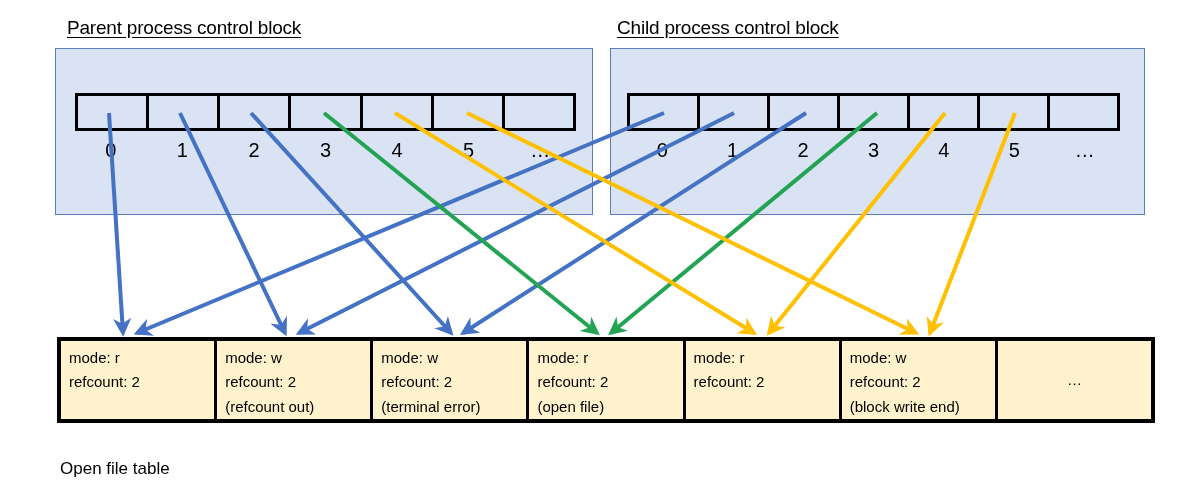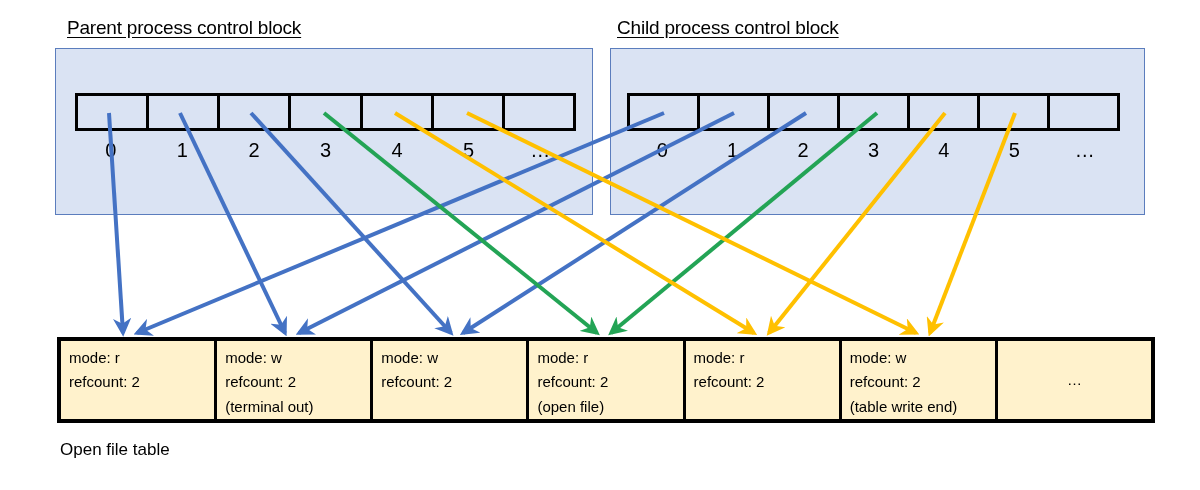--- a/index.html
+++ b/index.html
@@ -24,21 +24,21 @@
   .fd-labels span{flex:1;text-align:center;}
   .oft{
     position:absolute;left:57px;top:337px;width:1098px;height:86px;
     display:flex;background:#fff2cc;border:4px solid #000;box-sizing:border-box;
   }
   .oft-cell{
     flex:1;border-right:3px solid #000;box-sizing:border-box;
     padding:5px 8px;font-size:15px;line-height:1.63;white-space:nowrap;overflow:hidden;
   }
   .oft-cell:last-child{border-right:none;display:flex;align-items:center;justify-content:center;}
-  .oft-caption{position:absolute;left:60px;top:440px;font-size:17px;}
+  .oft-caption{position:absolute;left:60px;top:459px;font-size:17px;}
   svg.arrows{position:absolute;left:0;top:0;pointer-events:none;}
 </style>
 </head>
 <body>
 
 <div class="canvas">
 
   <div class="pcb-title" style="left:67px;">Parent process control block</div>
 
   <div class="pcb-box" style="left:55px;width:538px;">
@@ -86,39 +86,40 @@
   </div>
 
   <div class="oft">
     <div class="oft-cell">
       <div>mode: r</div>
       <div>refcount: 2</div>
     </div>
     <div class="oft-cell">
       <div>mode: w</div>
       <div>refcount: 2</div>
-      <div>(terminal out)</div>
+      <div>(refcount out)</div>
     </div>
     <div class="oft-cell">
       <div>mode: w</div>
       <div>refcount: 2</div>
+      <div>(terminal error)</div>
     </div>
     <div class="oft-cell">
       <div>mode: r</div>
       <div>refcount: 2</div>
       <div>(open file)</div>
     </div>
     <div class="oft-cell">
       <div>mode: r</div>
       <div>refcount: 2</div>
     </div>
     <div class="oft-cell">
       <div>mode: w</div>
       <div>refcount: 2</div>
-      <div>(table write end)</div>
+      <div>(block write end)</div>
     </div>
     <div class="oft-cell">
       <span>…</span>
     </div>
   </div>
 
   <div class="oft-caption">Open file table</div>
 
   <svg class="arrows" id="arrow-layer" width="1200" height="490" viewBox="0 0 1200 490">
     <defs id="arrow-defs">

